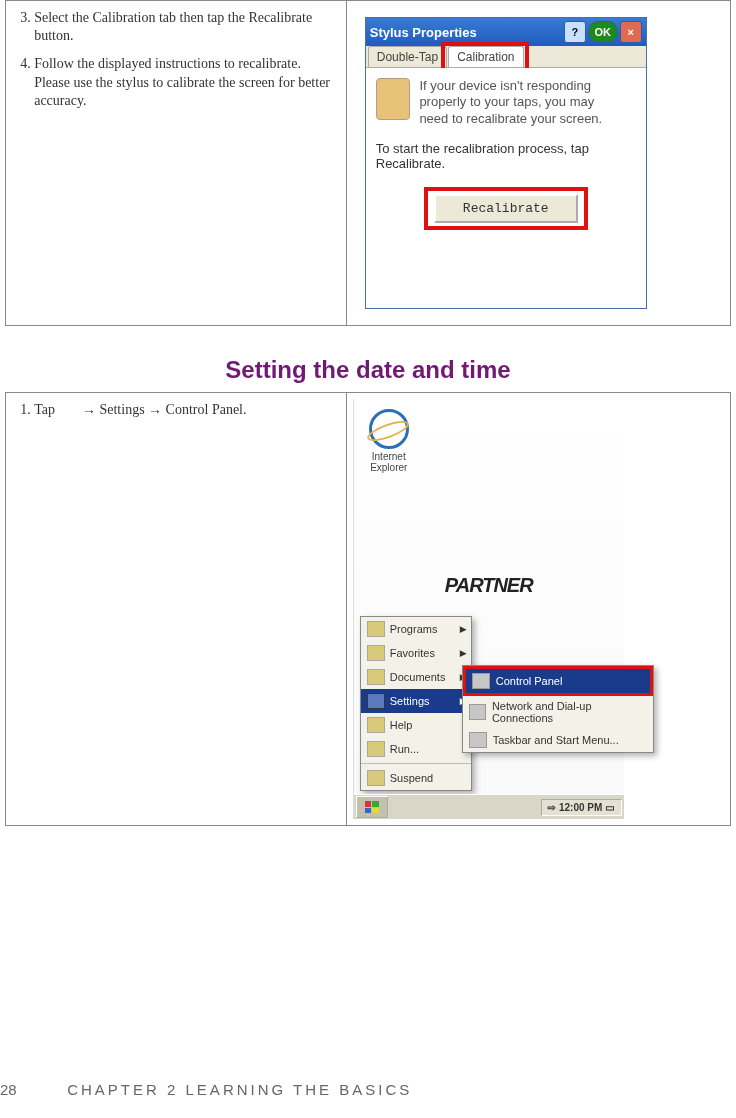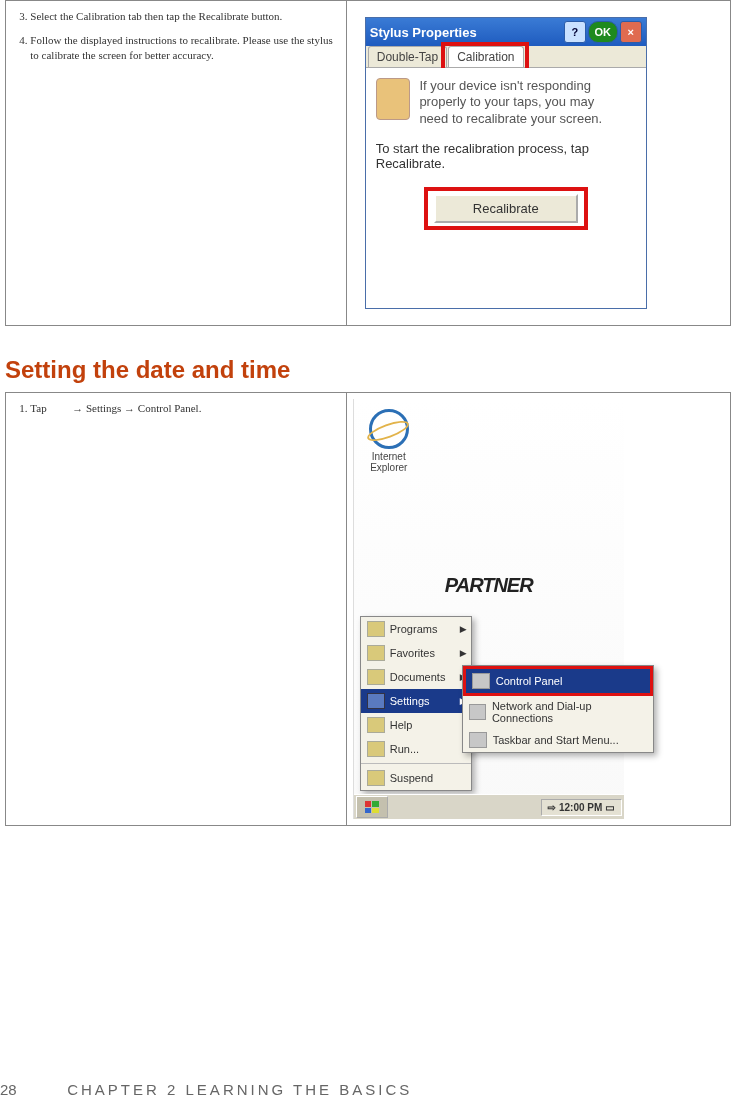--- a/index.html
+++ b/index.html
@@ -20,28 +20,29 @@
     border-collapse: collapse;
     border: 1px solid #888;
   }
   table.layout td {
     border: 1px solid #888;
     vertical-align: top;
     padding: 8px 10px;
   }
   td.textcol { width: 47%; }
   td.imgcol { width: 53%; }
-  ol.steps { margin: 0; padding-left: 1.3em; font-size: 11px; line-height: 1.3; color:#333;}
+  ol.steps { margin: 0; padding-left: 1.3em; font-size: 14px; line-height: 1.3; color:#333;}
   ol.steps li { margin-bottom: 10px; }
   h2.section {
     font-family: Arial, Helvetica, sans-serif;
     font-weight: bold;
     font-size: 24px;
     margin: 30px 0 8px 0;
-    color:#c2410c;
+    color:#701a75;
+    text-align:center;
   }
   .intro {
     font-size: 15px;
     margin-bottom: 12px;
   }
   .footer {
     position: absolute;
     bottom: 20px;
     left: 0;
     font-family: Arial, Helvetica, sans-serif;
@@ -141,20 +142,21 @@
     display:block;
     width:140px;
     margin:18px auto 0;
     padding:5px 0;
     text-align:center;
     background:#ece9d8;
     border:2px outset #fff;
     font-size:13px;
     color:#333;
     position:relative;
+    font-family:Liberation Mono, monospace;
   }
   .hl-btn{
     border:4px solid #d11;
     padding:3px;
     width:150px;
     margin:16px auto 0;
   }
   
   
   .desktop {

